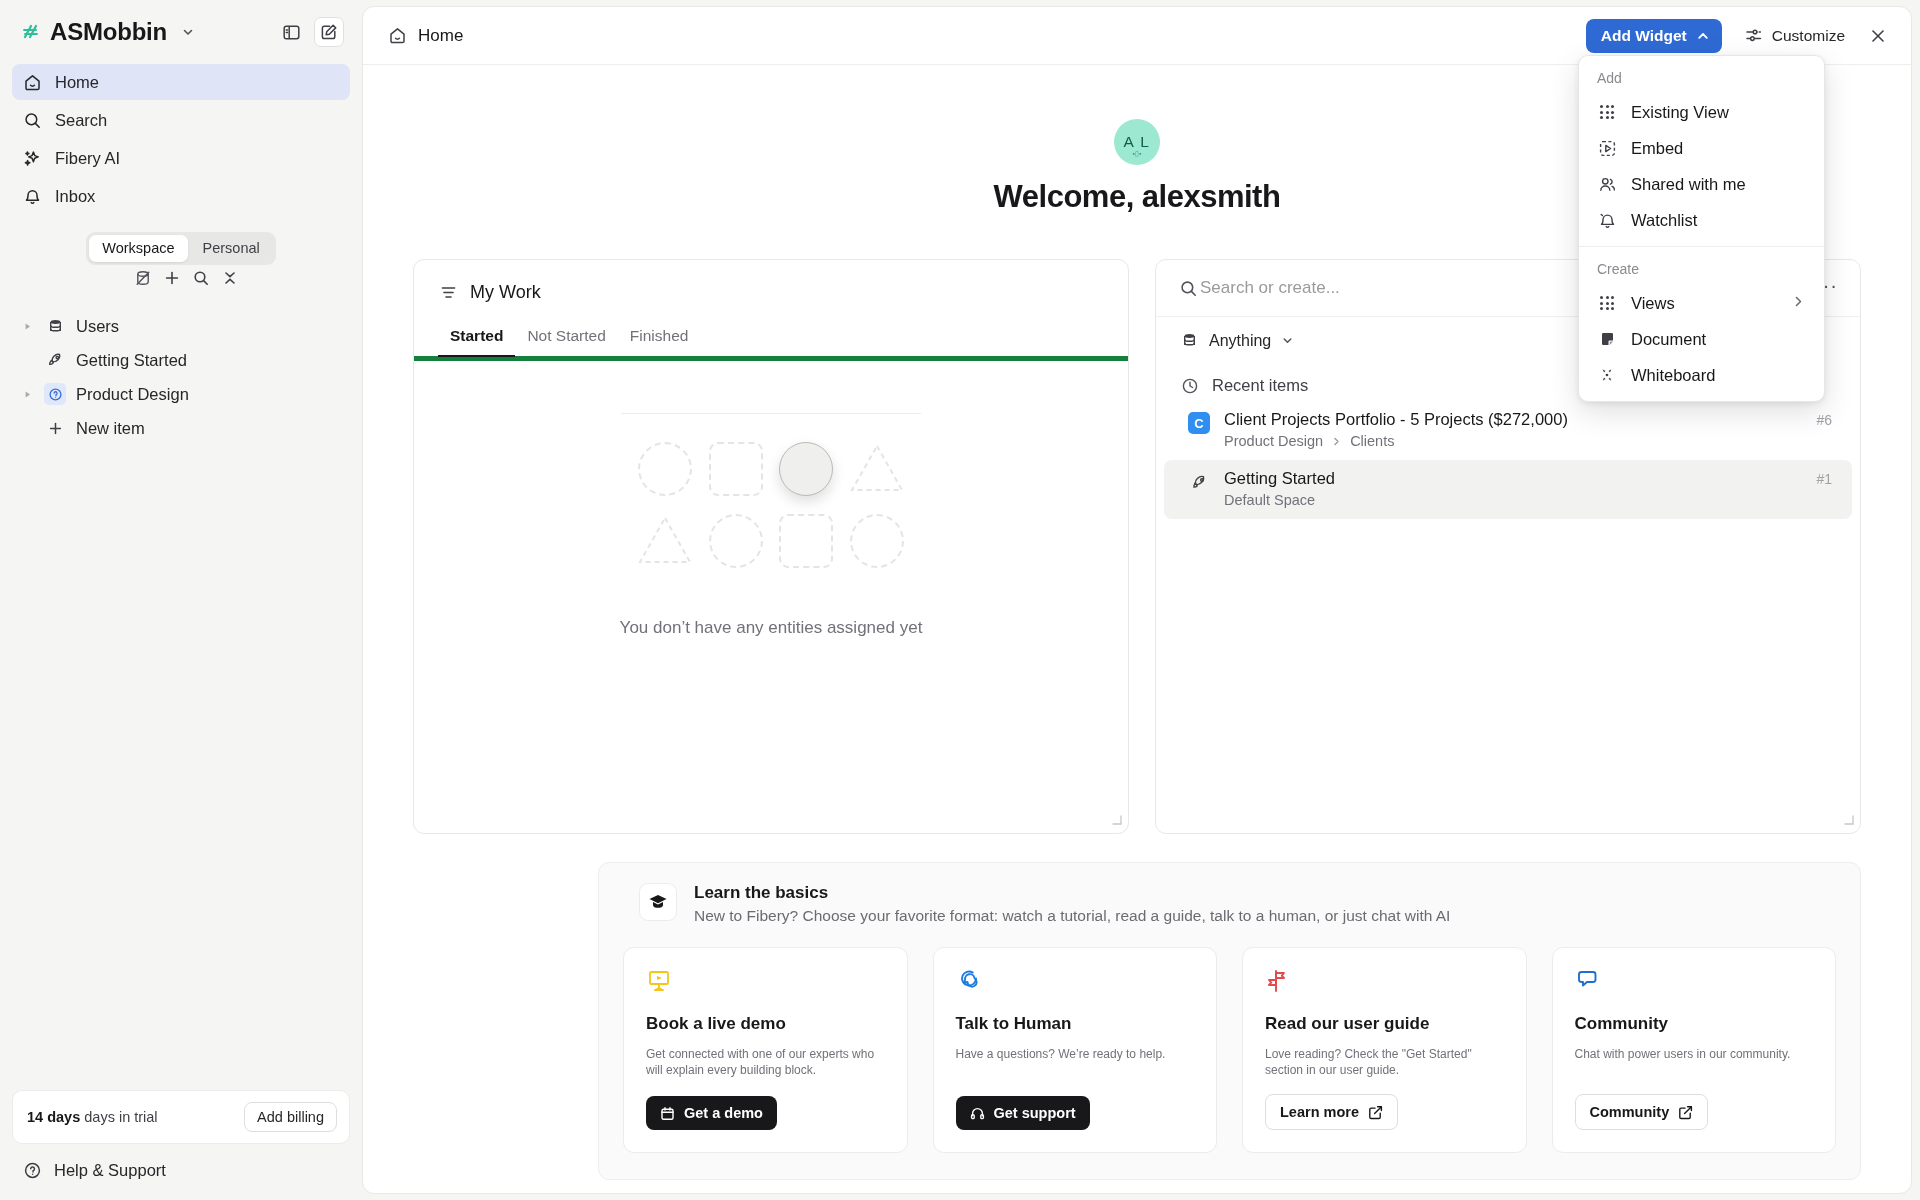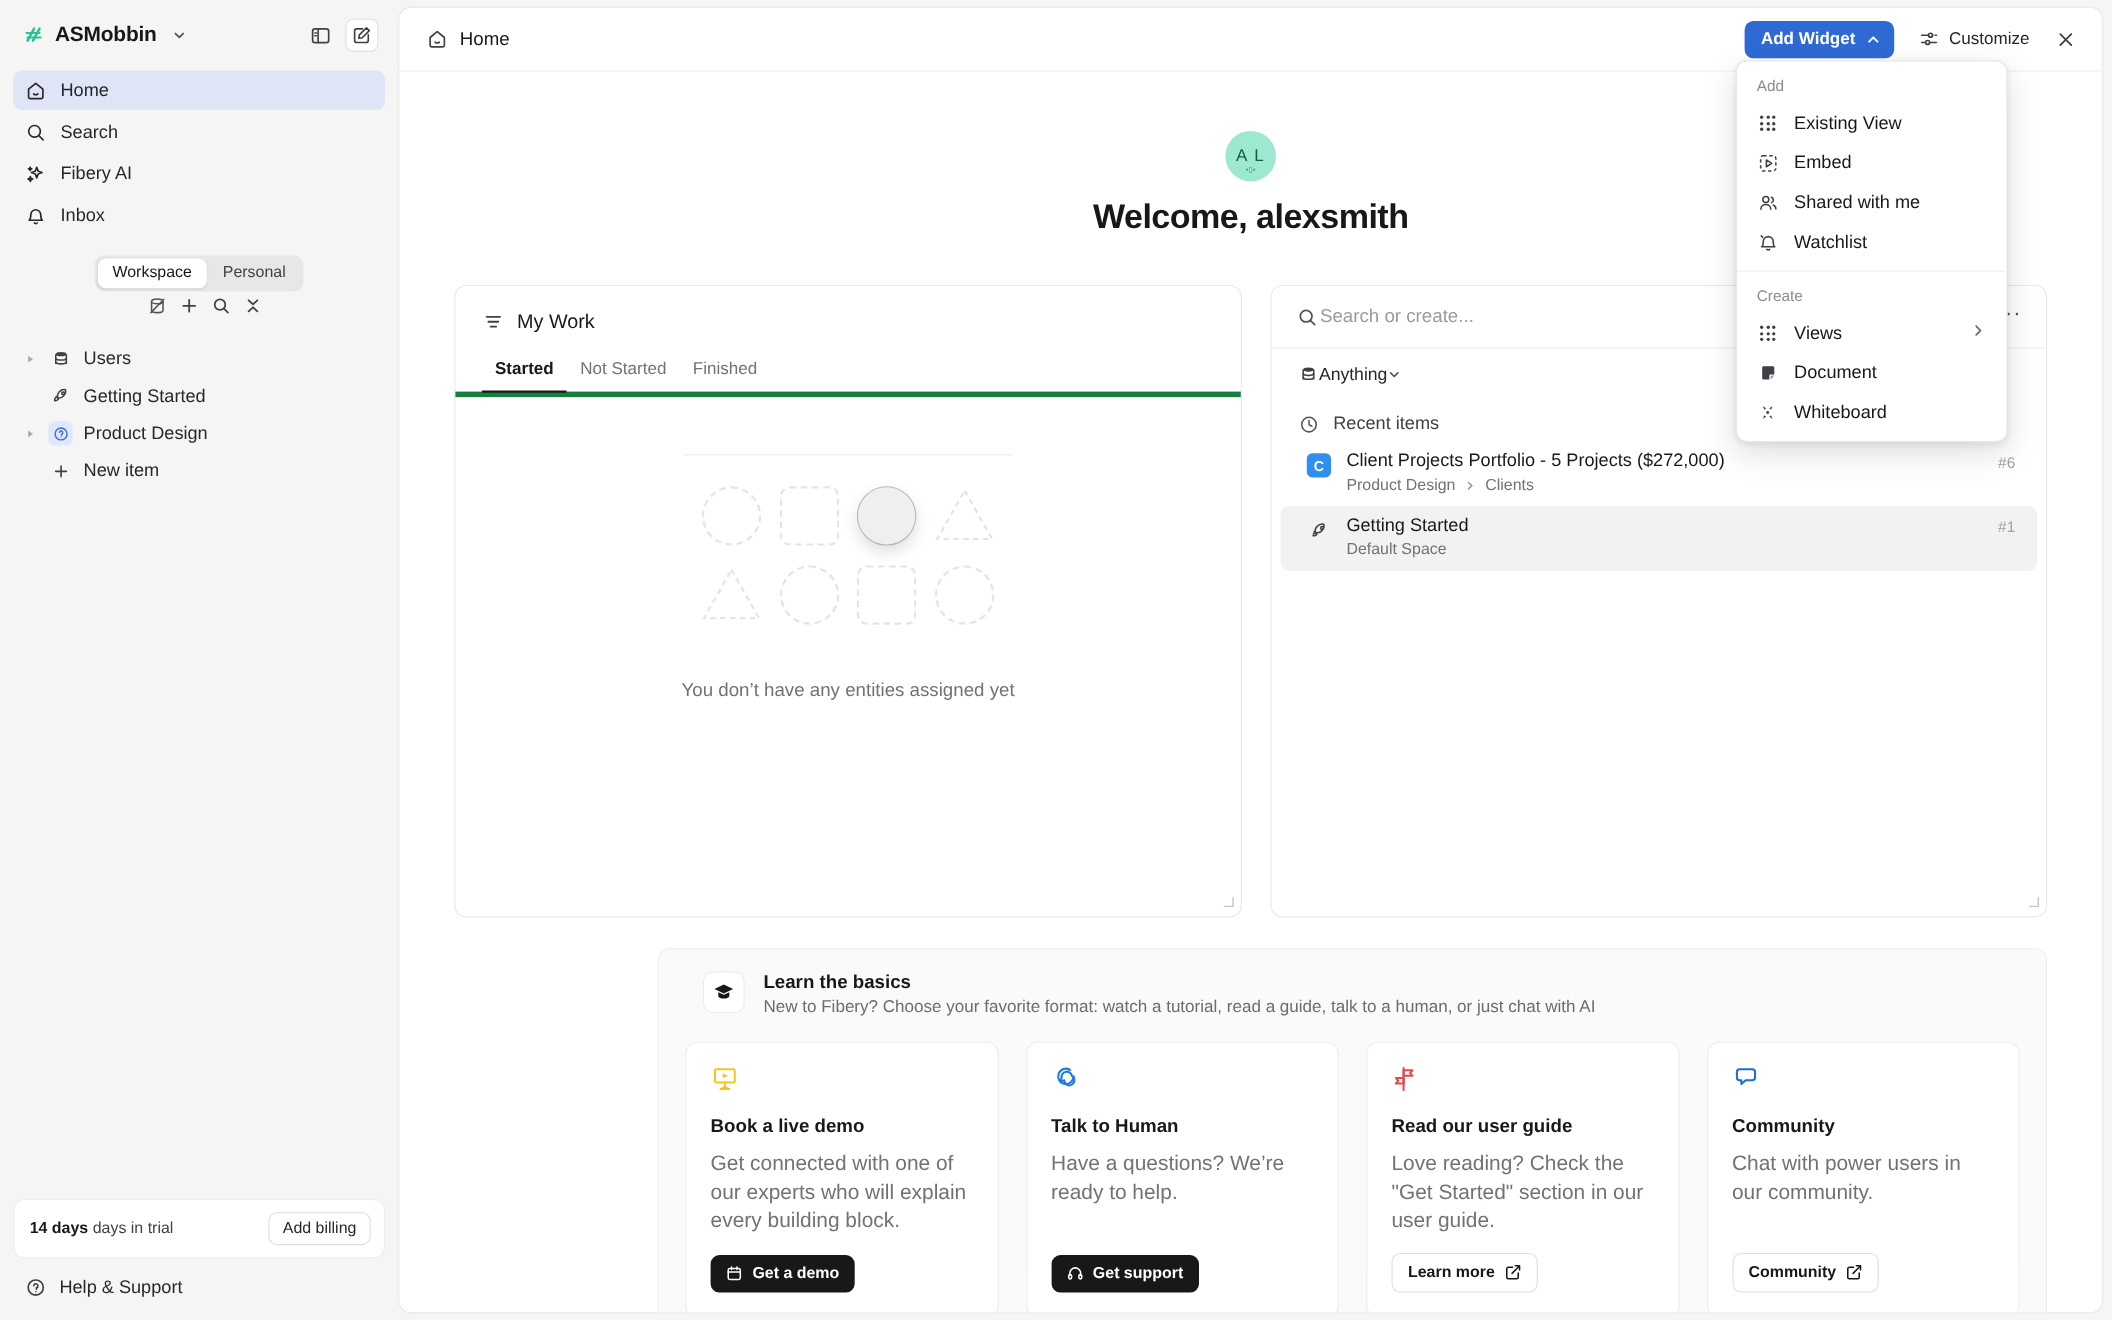--- a/index.html
+++ b/index.html
@@ -14,21 +14,21 @@
 
   
   .sidebar {
     width: 362px; height: 1200px; flex: none;
     background: #f5f5f4;
     display: flex; flex-direction: column;
     position: relative;
   }
   .sb-top { display:flex; align-items:center; height:64px; padding: 0 18px 0 20px; gap:8px; }
   .ws-logo { width:22px; height:22px; flex:none; display:flex; align-items:center; justify-content:center;}
-  .ws-name { font-size:19px; font-weight:700; color:#18181b; letter-spacing:-0.2px; }
+  .ws-name { font-size:24px; font-weight:700; color:#18181b; letter-spacing:-0.2px; }
   .ws-caret { margin-left:6px; color:#52525b; display:flex; align-items:center; }
   .sb-top-spacer { flex:1; }
   .sb-icon-btn { width:30px;height:30px;border-radius:7px;display:flex;align-items:center;justify-content:center;color:#3f3f46;}
   .sb-icon-btn.boxed { border:1px solid #e0e0de; background:#fff; }
 
   .nav-list { padding: 0 12px; }
   .nav-item {
     display:flex; align-items:center; gap:13px;
     height:36px; border-radius:8px; padding: 0 10px;
     font-size:16.5px; color:#27272a; margin-bottom:2px;
@@ -135,21 +135,21 @@
     border-radius:50%; background:#efefed; border:1px solid #b9b9b6;
     box-shadow: 0 6px 14px rgba(0,0,0,.13);
   }
   .empty-text { margin-top:50px; font-size:17px; color:#71717a; }
 
   
   .search-row { display:flex; align-items:center; gap:2px; padding:0 22px; height:57px; border-bottom:1px solid #eeeeec; }
   .search-row .ic { width:20px;height:20px;display:flex;align-items:center;justify-content:center;color:#52525b;flex:none;}
   .search-ph { font-size:17px; color:#9a9a9f; }
   .search-dots { margin-left:auto; color:#52525b; font-size:20px; letter-spacing:1px; padding-bottom:6px;}
-  .filter-row { display:flex; align-items:center; padding:14px 24px 0 24px; }
+  .filter-row { display:flex; align-items:center; gap:10px; padding:14px 24px 0 24px; }
   .filter-row .ic { width:19px;height:19px;display:flex;align-items:center;justify-content:center;color:#3f3f46;}
   .filter-label { font-size:16px; color:#27272a; }
   .section-row { display:flex; align-items:center; gap:13px; padding: 26px 24px 6px 24px; }
   .section-row .ic { width:19px;height:19px;display:flex;align-items:center;justify-content:center;color:#52525b;}
   .section-label { font-size:16.5px; color:#3f3f46; }
 
   .ritem { display:flex; padding:9px 20px 11px 24px; gap:14px; border-radius:8px; margin:0 8px; }
   .ritem.sel { background:#f2f2f0; }
   .ritem .ric { width:22px;height:22px;flex:none;display:flex;align-items:center;justify-content:center;margin-top:2px;color:#3f3f46;}
   .ritem .ric.blue { background:#2f8ef0; color:#fff; border-radius:5px; font-size:13px; font-weight:700; }
@@ -167,21 +167,21 @@
   .learn-logo {
     width:38px;height:38px;border-radius:9px;background:#fff;border:1px solid #ececea;
     display:flex;align-items:center;justify-content:center;flex:none;
   }
   .learn-title { font-size:17px; font-weight:700; color:#18181b; }
   .learn-sub { font-size:15.5px; color:#6b6b72; margin-top:4px; }
   .learn-cards { display:flex; gap:25px; margin-top:22px; }
   .lcard { flex:1; background:#fff; border:1px solid #ececea; border-radius:11px; padding:20px 22px 22px 22px; min-height:200px; display:flex; flex-direction:column;}
   .lcard-ic { height:28px; margin-bottom:18px; }
   .lcard h3 { font-size:17px; font-weight:700; color:#18181b; margin-bottom:12px; }
-  .lcard p { font-size:19px; color:#71717a; line-height:1.35; flex:1; }
+  .lcard p { font-size:12px; color:#71717a; line-height:1.35; flex:1; }
   .lbtn-dark {
     align-self:flex-start; background:#18181b; color:#fff; border-radius:8px;
     font-size:14.5px; font-weight:700; padding:9px 14px; display:flex; align-items:center; gap:9px; margin-top:16px;
   }
   .lbtn-light {
     align-self:flex-start; background:#fff; border:1px solid #dedede; color:#18181b; border-radius:8px;
     font-size:14.5px; font-weight:700; padding:9px 14px; display:flex; align-items:center; gap:9px; margin-top:16px;
   }
 
   

